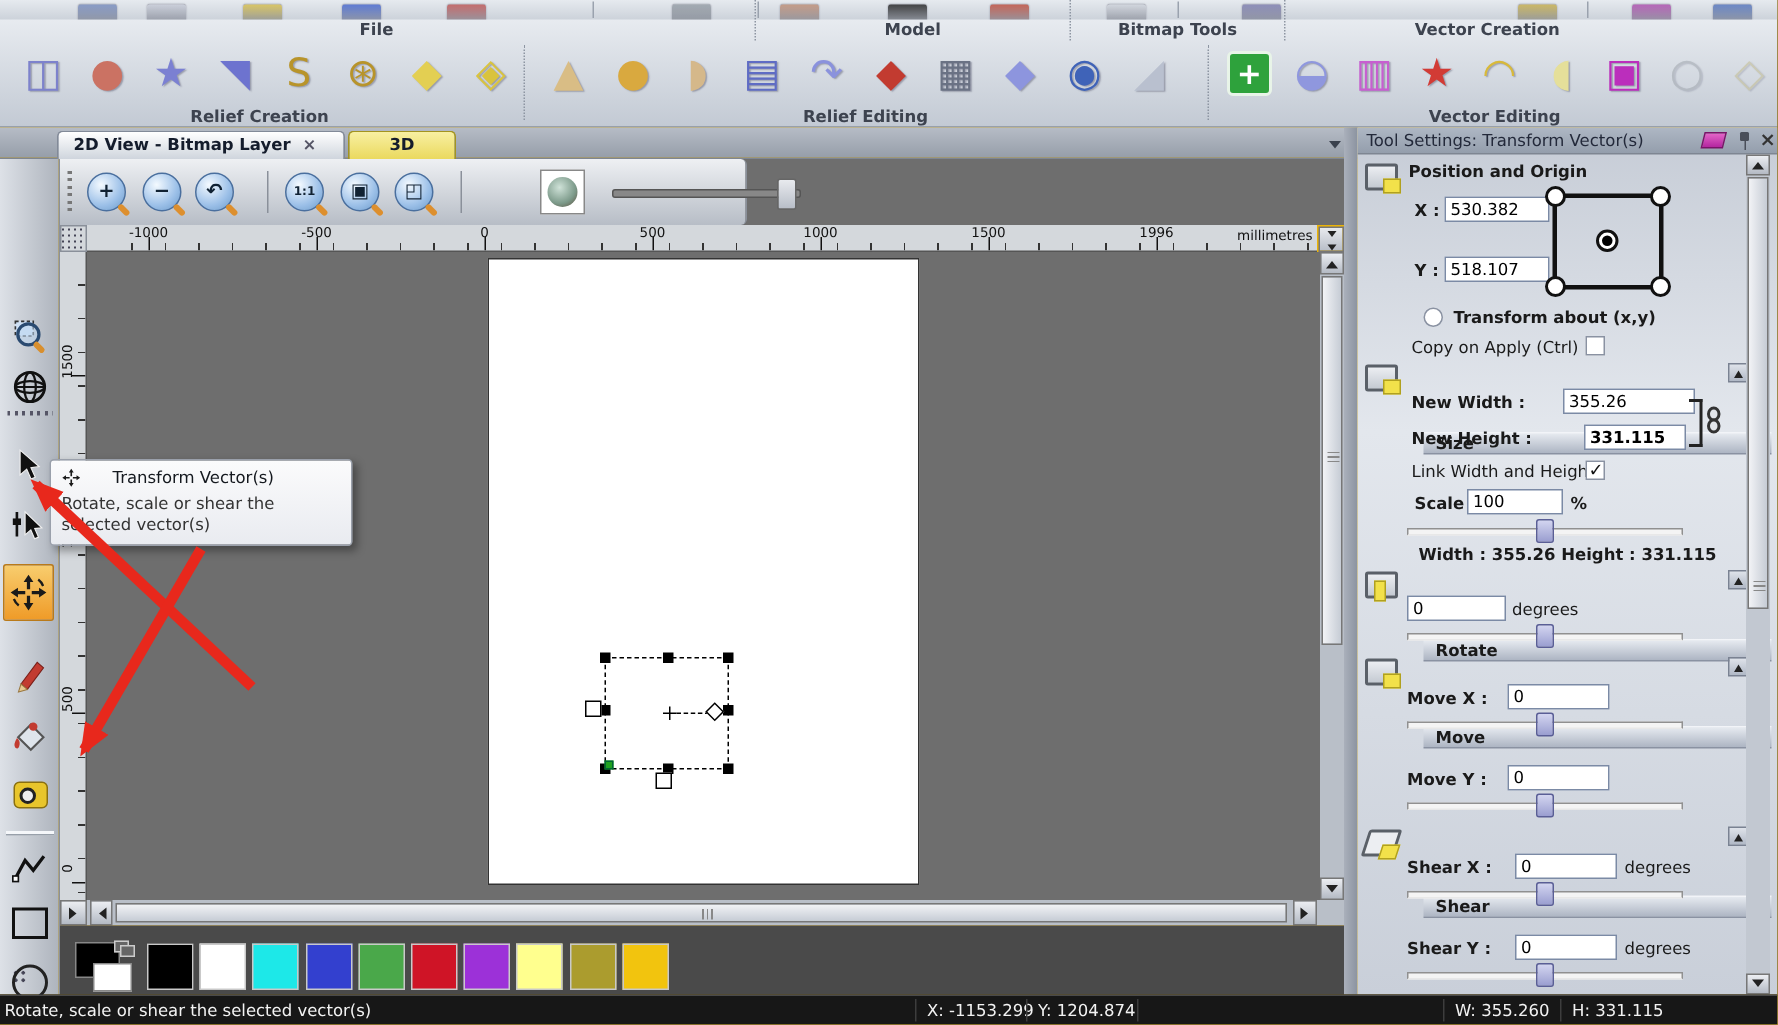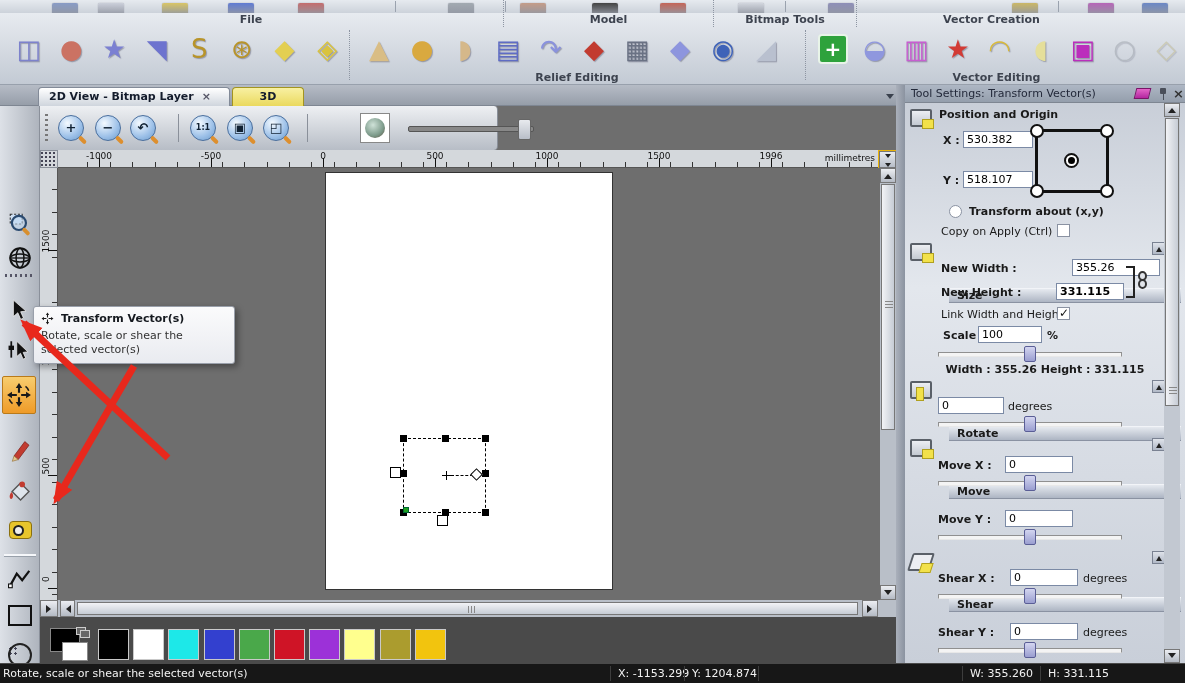--- a/index.html
+++ b/index.html
@@ -119,21 +119,21 @@
   .lt-grip{position:absolute;left:8px;top:540px;width:10px;height:10px;
             background:radial-gradient(#445 1px,transparent 1.2px);background-size:5px 5px;}
   .rect-tool{width:20px;height:17px;border:2px solid #111;}
   .circle-tool{width:20px;height:20px;border:2px solid #222;border-radius:50%;}
   .tape{width:21px;height:16px;background:#e8c52c;border:1px solid #8a7010;border-radius:4px;position:relative;}
   .tape i{position:absolute;left:3px;top:3px;width:7px;height:7px;border:2px solid #222;border-radius:50%;background:#eee;}
 
   
   .tooltip{position:absolute;left:33px;top:306px;width:202px;height:58px;background:linear-gradient(#fbfbfc,#e9ebf0);
            border:1px solid #9aa0ab;border-radius:3px;box-shadow:3px 3px 6px rgba(0,0,0,.35);z-index:40;padding:5px 7px;box-sizing:border-box;}
-  .tt-title{font-weight:bold;color:#15191f;display:flex;align-items:center;gap:7px;}
+  .tt-title{font-weight:normal;color:#15191f;display:flex;align-items:center;gap:21px;}
   .tt-body{margin-top:4px;color:#333;line-height:1.25;}
 
   
   .annot{position:absolute;left:0;top:0;z-index:60;pointer-events:none;}
 
   
   .palette{position:absolute;left:40px;top:617px;width:856px;height:46px;background:#4a4a4a;}
   .sw{position:absolute;top:12px;width:31px;height:31px;border:1px solid #c9c9c9;box-sizing:border-box;}
   .pal-black{position:absolute;left:10px;top:11px;width:28px;height:22px;background:#000;border:1px solid #888;}
   .pal-white{position:absolute;left:22px;top:25px;width:24px;height:17px;background:#fff;border:1px solid #888;}
@@ -244,20 +244,21 @@
             <div class="rib-icon">
               <span class="g" style="color: rgb(184, 148, 42);">⊛</span>
             </div>
             <div class="rib-icon">
               <span class="g" style="color: rgb(227, 207, 82);">◆</span>
             </div>
             <div class="rib-icon">
               <span class="g" style="color: rgb(217, 195, 62);">◈</span>
             </div>
           </div>
+        <div class="rglbl">Relief Creation</div>
       </div>
       <div class="rsep" style="left:349px"></div>
       <div class="rgroup" style="left:352px;width:450px">
         <div class="ricons" id="g1" style="padding-left:8px;gap:5px">
             <div class="rib-icon">
               <span class="g" style="color: rgb(217, 189, 133);">▲</span>
             </div>
             <div class="rib-icon">
               <span class="g" style="color: rgb(217, 169, 63);">●</span>
             </div>
@@ -553,21 +554,21 @@
     <i class="pcb" style="left:152px;top:139px"></i>
 
     <div class="micon" style="top:158px"></div>
     <div class="pstrip" style="top:156px">
       <span>Size</span>
     </div>
     <div class="cbtn" style="left:247px;top:157px">
         <i></i>
       </div>
     <span class="plab b" style="left:36px;top:177px">New Width :</span>
-    <input class="pin" style="left: 167px; top: 174px; width: 88px;" value="355.26">
+    <input class="pin" style="left: 137px; top: 174px; width: 88px;" value="355.26">
     <span class="plab b" style="left:36px;top:201px">New Height :</span>
     <input class="pin" style="left: 151px; top: 198px; width: 68px; font-weight: bold;" value="331.115">
     <i class="bracket"></i>
     <i class="chain"></i>
     <span class="plab" style="left:36px;top:223px">Link Width and Height</span>
     <i class="pcb ck" style="left:152px;top:222px"></i>
     <span class="plab b" style="left:38px;top:244px">Scale</span>
     <input class="pin" style="left: 73px; top: 241px; width: 64px;" value="100">
     <span class="plab b" style="left:142px;top:244px">%</span>
     <div class="pslider" style="left:33px;top:262px;width:184px">

